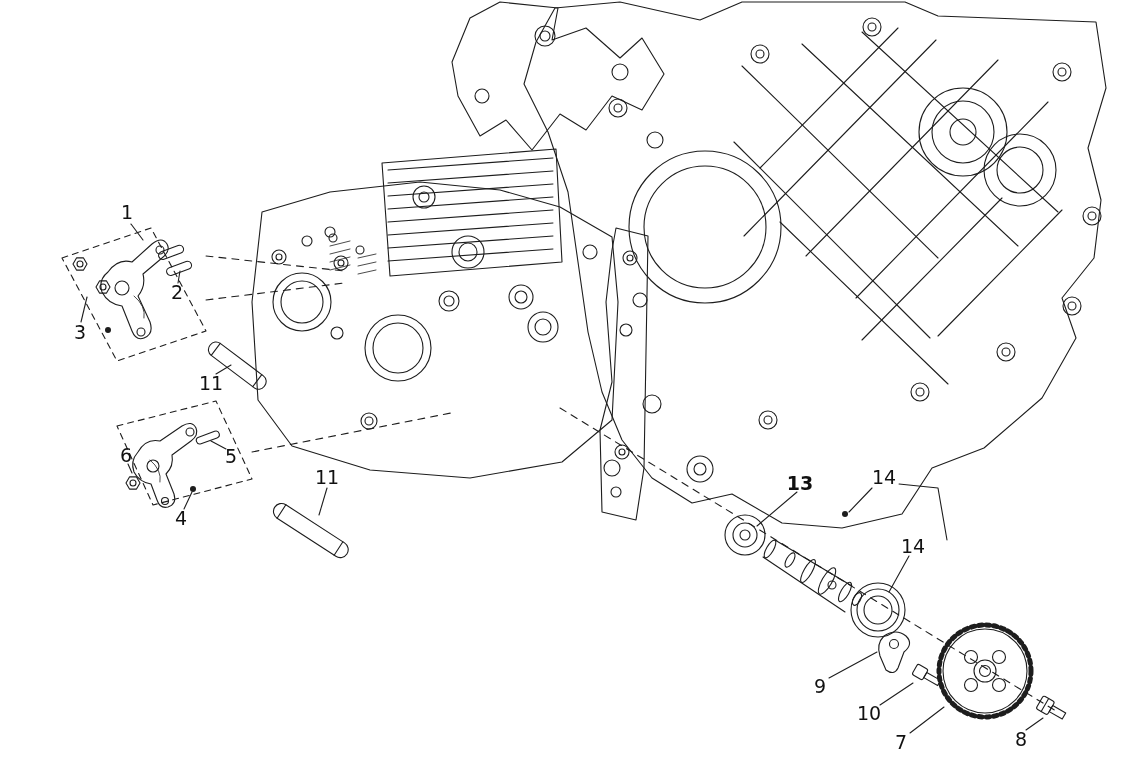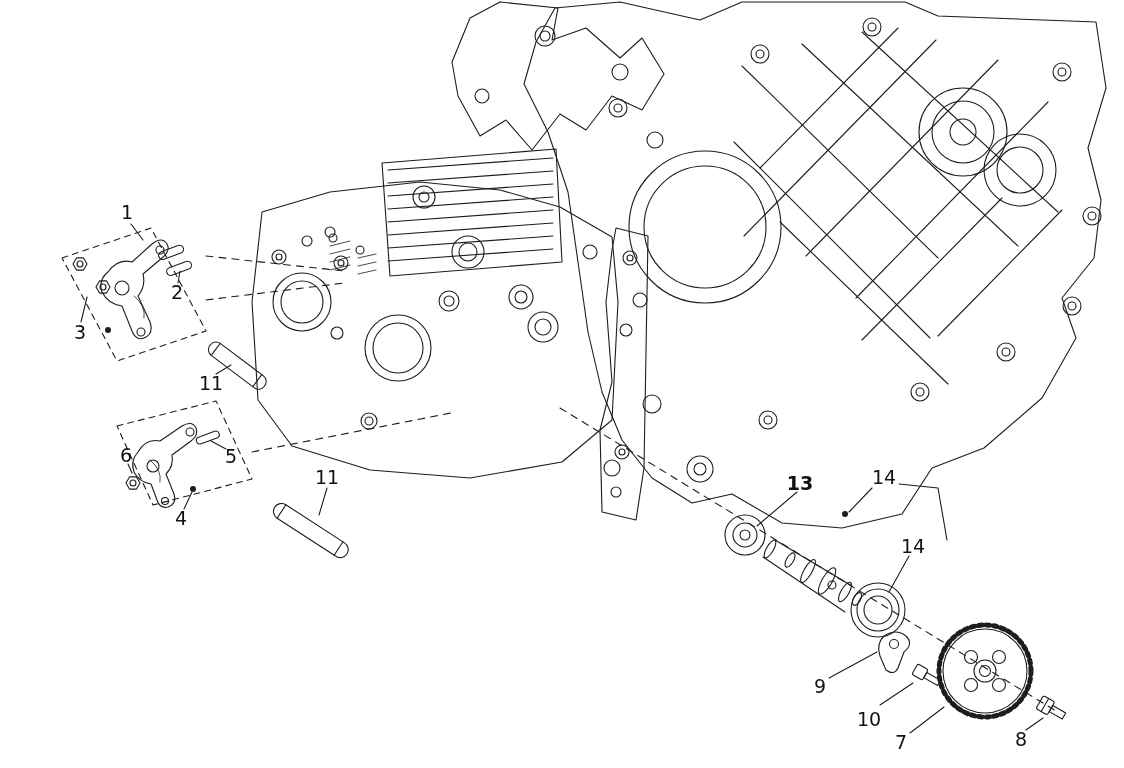--- a/index.html
+++ b/index.html
@@ -278,18 +278,18 @@
       <div class="callout" style="left: 80px; top: 332px;">3</div>
       <div class="callout" style="left: 211px; top: 383px;">11</div>
       <div class="callout" style="left: 231px; top: 456px;">5</div>
       <div class="callout" style="left: 126px; top: 455px;">6</div>
       <div class="callout" style="left: 181px; top: 518px;">4</div>
       <div class="callout" style="left: 327px; top: 477px;">11</div>
       <div class="callout" style="left: 800px; top: 483px; font-weight: bold;">13</div>
       <div class="callout" style="left: 884px; top: 477px;">14</div>
       <div class="callout" style="left: 913px; top: 546px; text-align: right;">14</div>
       <div class="callout" style="left: 820px; top: 686px;">9</div>
-      <div class="callout" style="left: 869px; top: 713px; margin-top: 6px;">10</div>
+      <div class="callout" style="left: 869px; top: 713px;">10</div>
       <div class="callout" style="left: 901px; top: 742px;">7</div>
       <div class="callout" style="left: 1021px; top: 739px;">8</div>
     </div>
 
 </div>
 
 </body></html>

